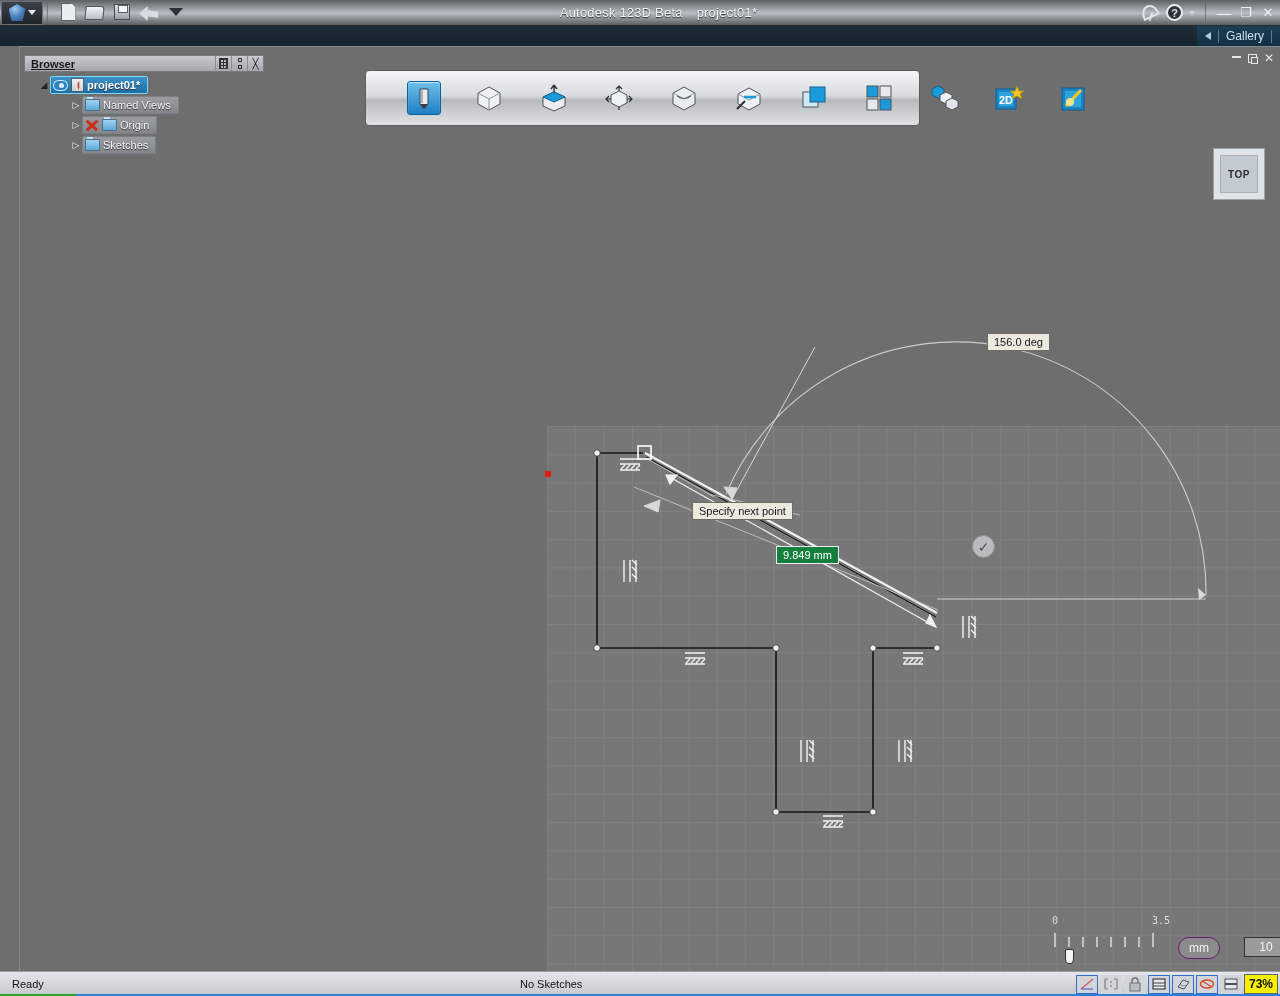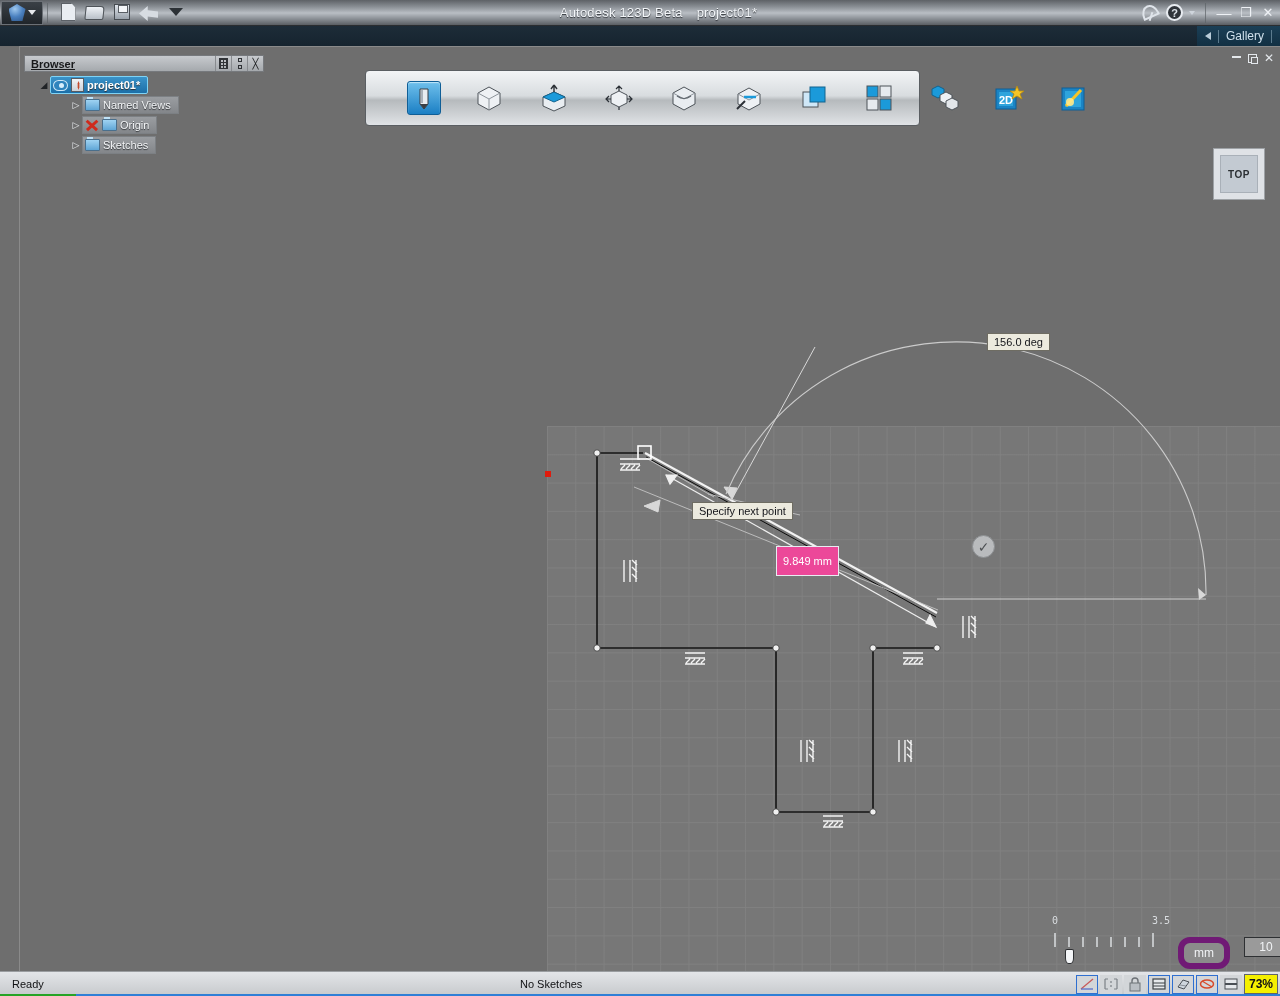--- a/index.html
+++ b/index.html
@@ -246,35 +246,35 @@
     background-size: 28.3px 28.3px;
   }
   .redpt { position: absolute; left: 525px; top: 424px; width: 6px; height: 6px; background: #e01b0d; }
 
   
   .tiplabel {
     position: absolute; background: #eceade; border: 1px solid #6e6c62;
     font-size: 11px; color: #14151a; padding: 2px 6px; white-space: nowrap;
   }
   .bluelabel {
-    position: absolute; background: #ec4899; border: 1px solid #e8ecf2;
-    font-size: 11px; color: #ffffff; padding: 8px 6px; white-space: nowrap;
+    position: absolute; background: #15803d; border: 1px solid #e8ecf2;
+    font-size: 11px; color: #ffffff; padding: 2px 6px; white-space: nowrap;
   }
   .checkbtn {
     position: absolute; left: 952px; top: 488px; width: 23px; height: 23px;
     border-radius: 50%; background: #b9bbbd; border: 1px solid #8c8f92;
     display: flex; align-items: center; justify-content: center;
     color: #4e5154; font-size: 14px;
   }
 
   
   .ruler { position: absolute; left: 1020px; top: 868px; width: 250px; height: 80px; }
   .ruler .tick-lbl { position: absolute; font-size: 10px; color: #dadde0; font-family: "DejaVu Sans Mono", monospace; }
   .pill {
-    position: absolute; border-radius: 12px; border: 6px solid #701a75;
+    position: absolute; border-radius: 12px; border: 1px solid #701a75;
     background: #8b8b8b; color: #f0f2f4; font-size: 12px;
     padding: 3px 10px; text-align: center;
   }
   .valbox {
     position: absolute; background: #9a9a9a; border: 1px solid #2e3033;
     color: #f2f4f6; font-size: 12px; padding: 2px 10px; text-align: center;
   }
   .slider-handle {
     position: absolute; width: 9px; height: 15px; background: #f3f5f7;
     border: 1px solid #2d2f32; border-radius: 2px 2px 40% 40%;

